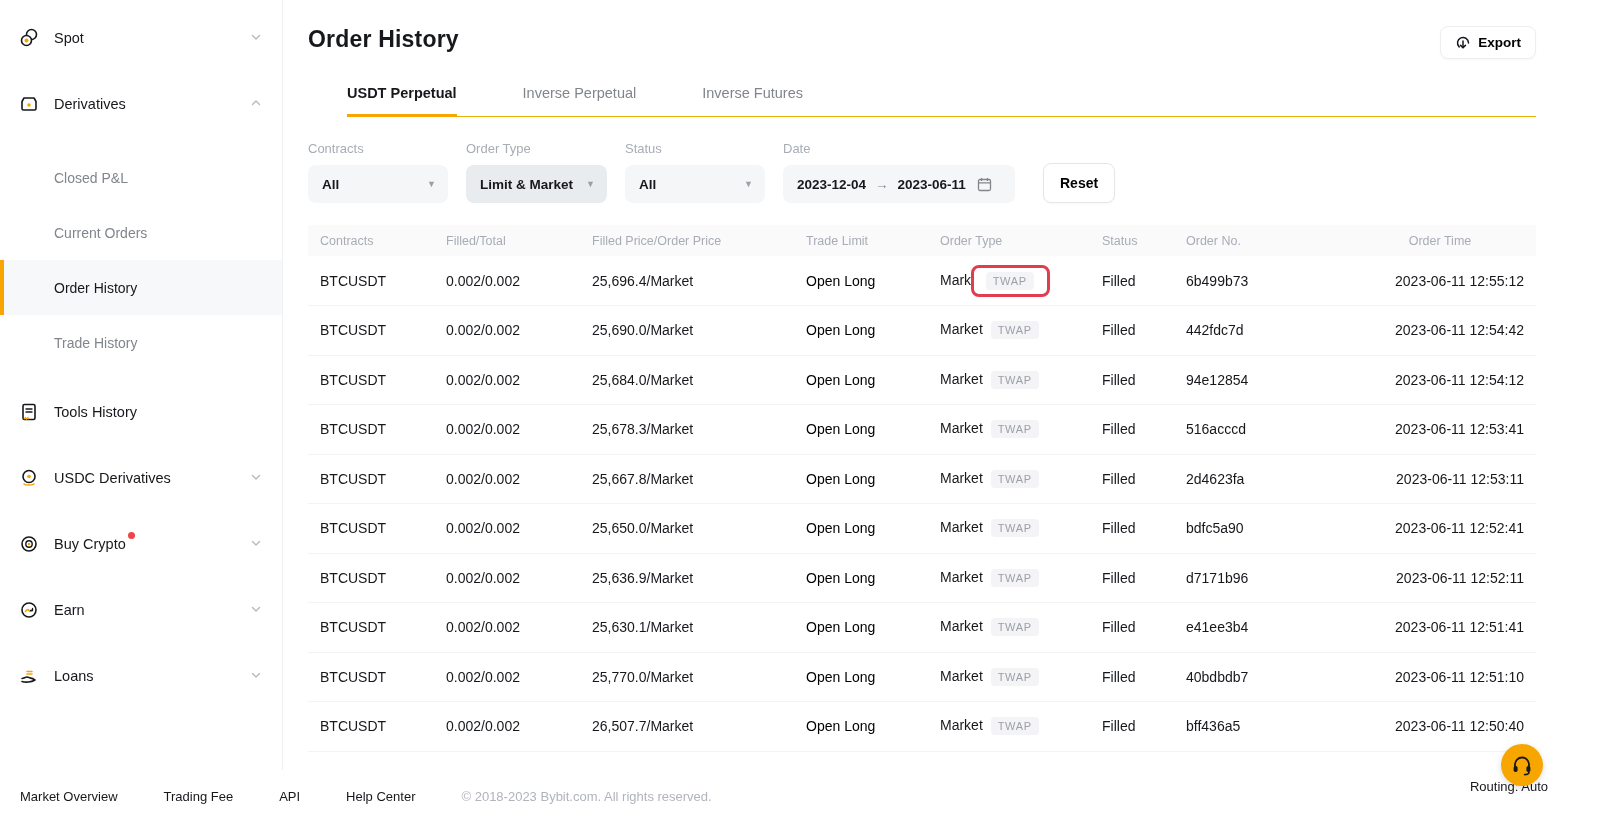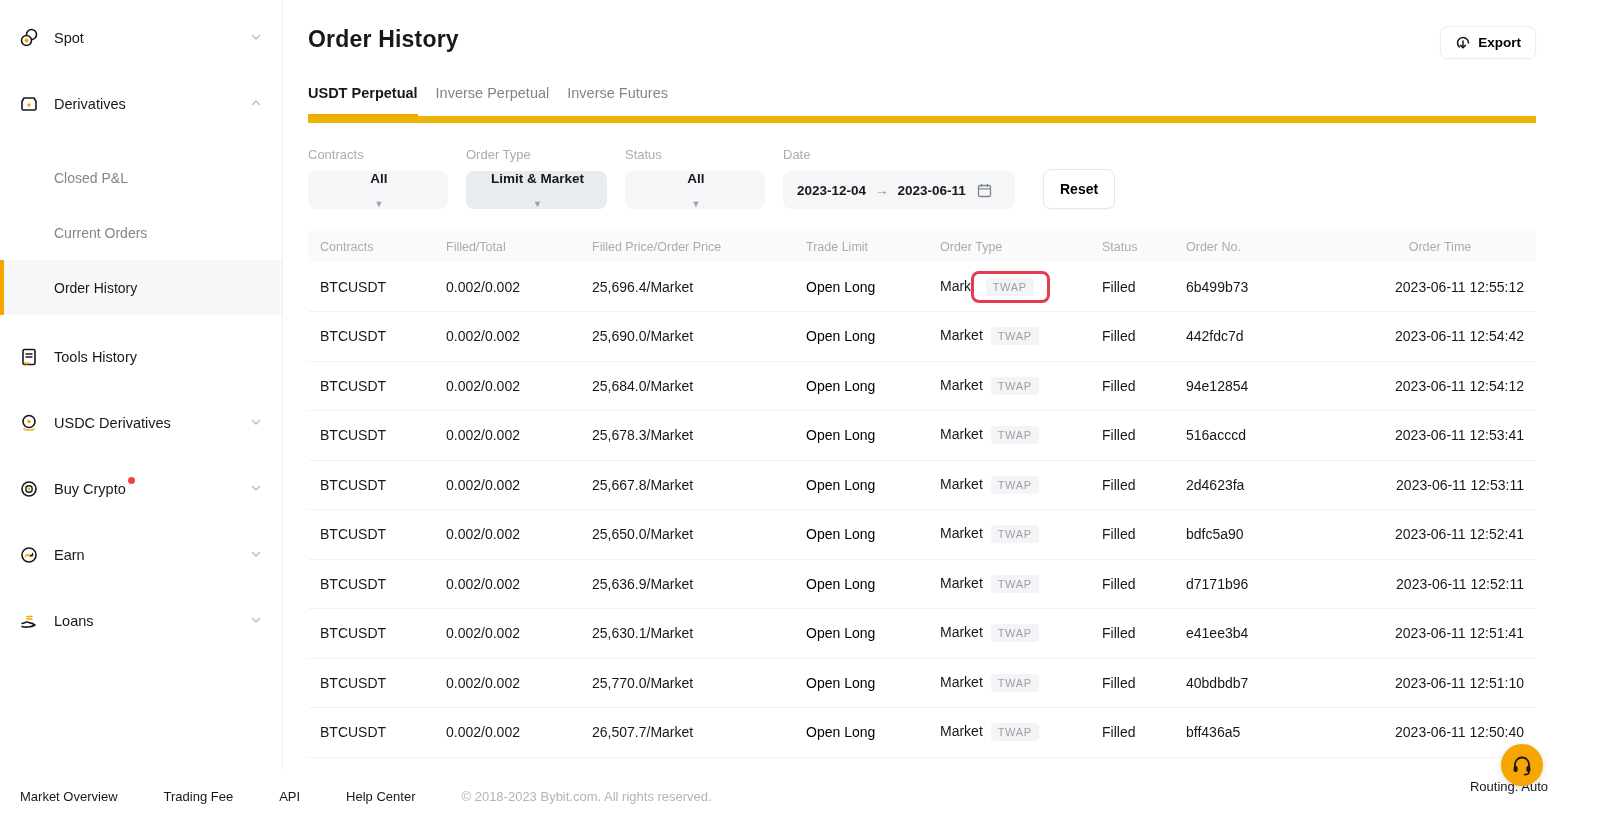--- a/index.html
+++ b/index.html
@@ -24,29 +24,29 @@
   .sub-item.active { background:#f7f8f9; color:#16181c; font-weight:500; }
   .sub-item.active::before { content:""; position:absolute; left:0; top:0; bottom:0;
     width:4px; background:#f7a600; }
   
   .content { position:absolute; left:308px; top:0; right:64px; }
   .page-title { margin-top:26px; font-size:23px; font-weight:700; letter-spacing:.2px; }
   .export-btn { position:absolute; top:26px; right:0; height:33px; background:#fff;
     border:1px solid #eceef1; border-radius:8px; padding:0 14px; display:flex;
     align-items:center; gap:7px; font-size:13.5px; font-weight:600; cursor:pointer;
     box-shadow:0 1px 2px rgba(0,0,0,.03); }
-  .tabs { margin-top:32px; display:flex; gap:18px; border-bottom:7px solid #eab308; }
+  .tabs { margin-top:32px; display:flex; gap:66px; border-bottom:1px solid #eab308;margin-left:39px; }
   .tab { padding-bottom:13px; font-size:14.5px; color:#81858c; font-weight:500; cursor:pointer; }
   .tab.active { color:#16181c; font-weight:600; border-bottom:3px solid #f7a600; margin-bottom:-1px; }
   
   .filters { display:flex; gap:18px; margin-top:24px; align-items:flex-end; }
   .filter-label { font-size:13px; color:#a8adb5; margin-bottom:9px; }
   .select { height:38px; width:140px; background:#f4f6f8; border-radius:8px;
     display:flex; align-items:center; justify-content:space-between;
-    padding:0 12px 0 14px; font-size:13.5px; font-weight:600; cursor:pointer;flex-direction:column; }
+    padding:0 12px 0 14px; font-size:13.5px; font-weight:600; cursor:pointer; }
   .select.emph { background:#e9ecef; width:141px; }
   .caret { color:#9ba0a8; font-size:9px; }
   .date-picker { height:38px; width:232px; background:#f4f6f8; border-radius:8px;
     display:flex; align-items:center; gap:9px; padding:0 12px 0 14px;
     font-size:13.5px; font-weight:600; cursor:pointer; }
   .date-arrow { color:#81858c; font-weight:400; }
   .reset-btn { height:40px; min-width:70px; border:1px solid #e4e6ea; border-radius:8px;
     background:#fff; font-family:"Liberation Sans",sans-serif; font-weight:700;
     font-size:14px; margin-left:10px; padding:0 16px; cursor:pointer;
     box-shadow:0 1px 2px rgba(0,0,0,.03); }
@@ -105,20 +105,23 @@
     </div>
     <div class="subnav">
       <div class="sub-item">
         <span>Closed P&amp;L</span>
       </div>
       <div class="sub-item">
         <span>Current Orders</span>
       </div>
       <div class="sub-item active">
         <span>Order History</span>
+      </div>
+      <div class="sub-item">
+        <span>Trade History</span>
       </div>
     </div>
     <div class="side-item">
       <span class="icon"><svg width="22" height="22" viewBox="0 0 22 22" fill="none">
           <rect x="5" y="3.5" width="12" height="15" rx="1.5" stroke="#16181c" stroke-width="1.6"></rect>
           <path d="M8 8h6M8 11h6" stroke="#16181c" stroke-width="1.4" stroke-linecap="round"></path>
           <path d="M6 18l1.3-1.2 1.3 1.2 1.3-1.2 1.3 1.2" stroke="#f7a600" stroke-width="1.4" fill="none"></path>
         </svg></span>
       <span class="lbl">Tools History</span>
     </div>

